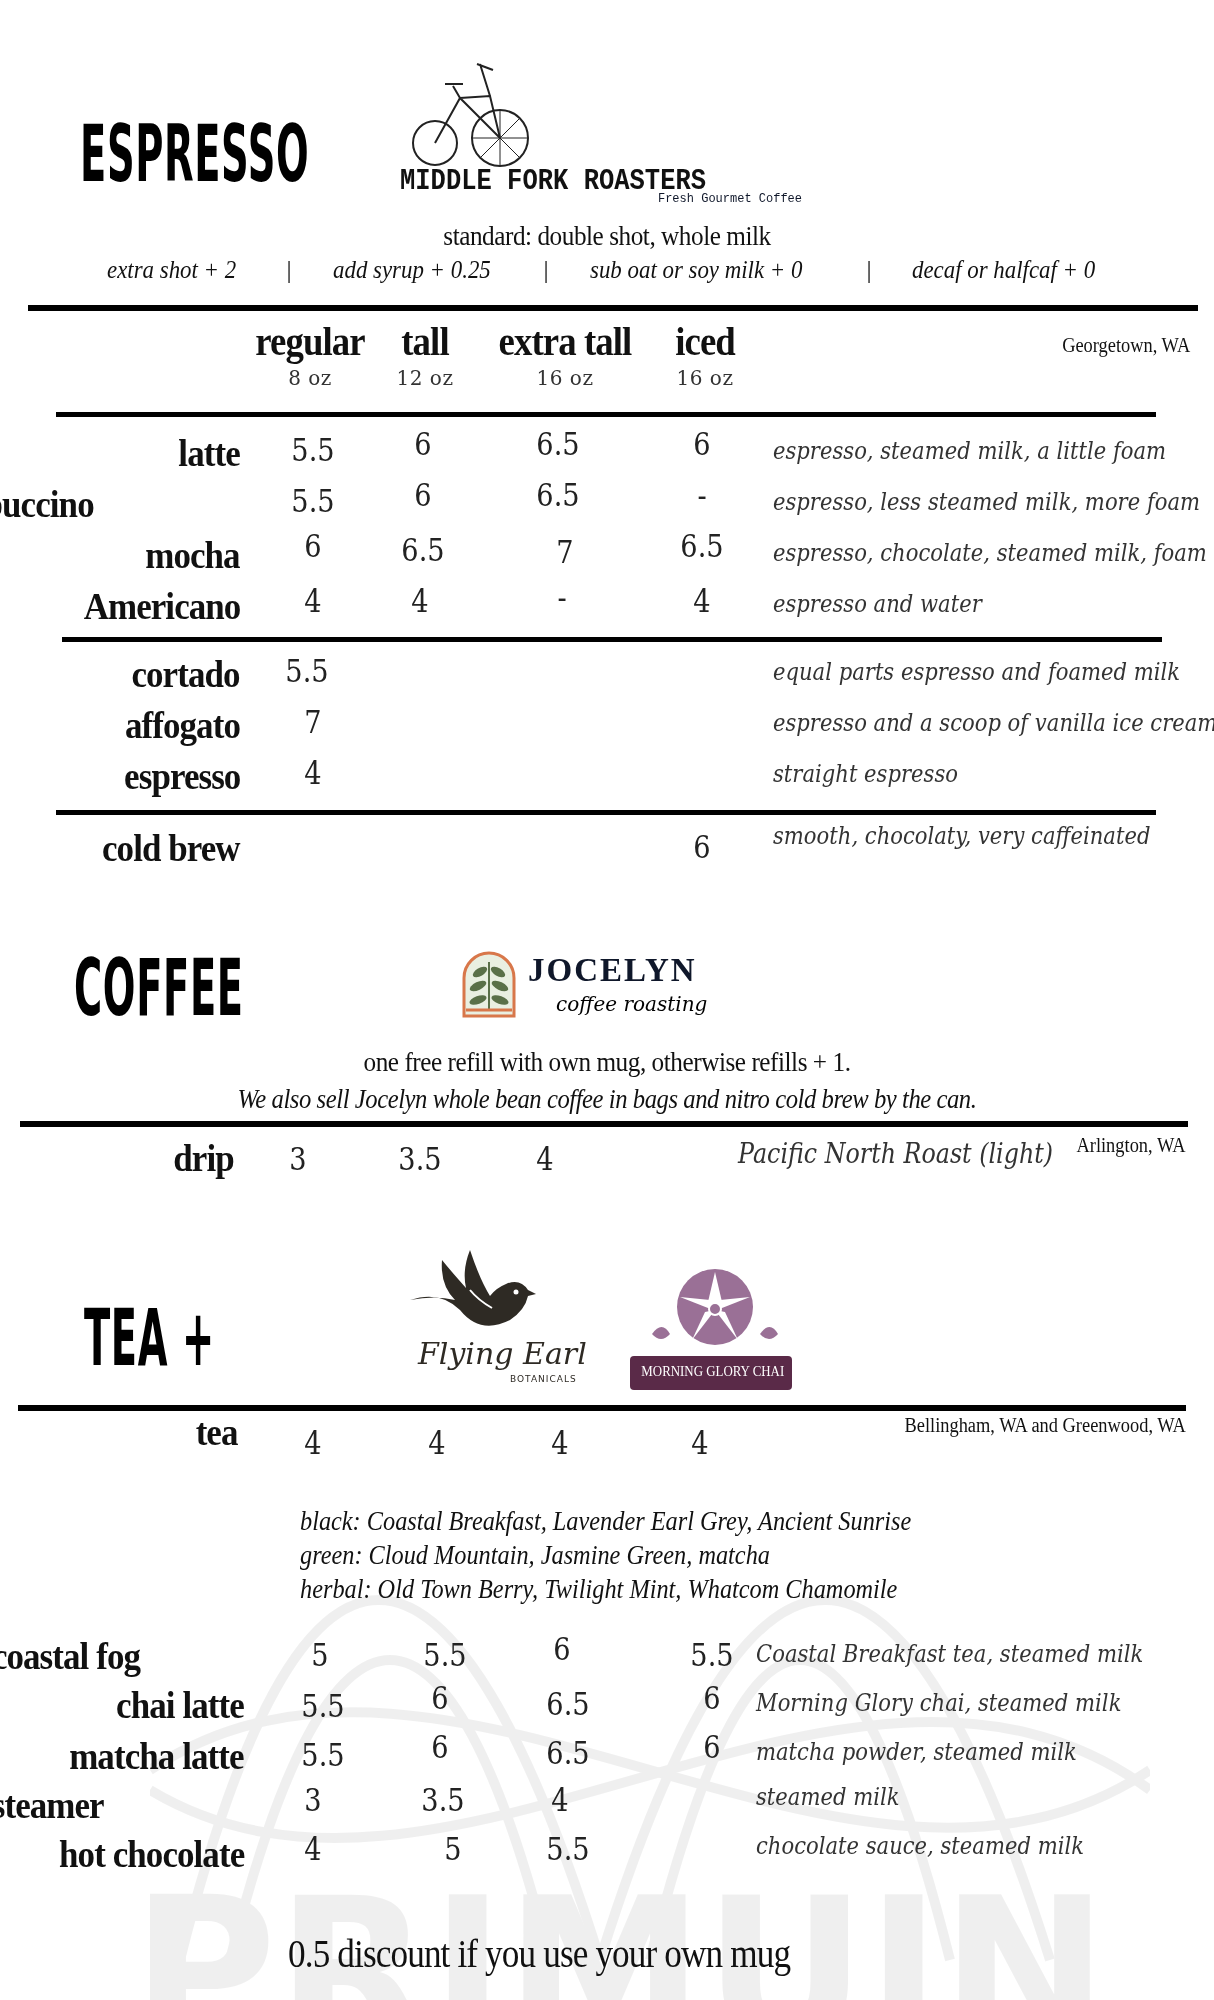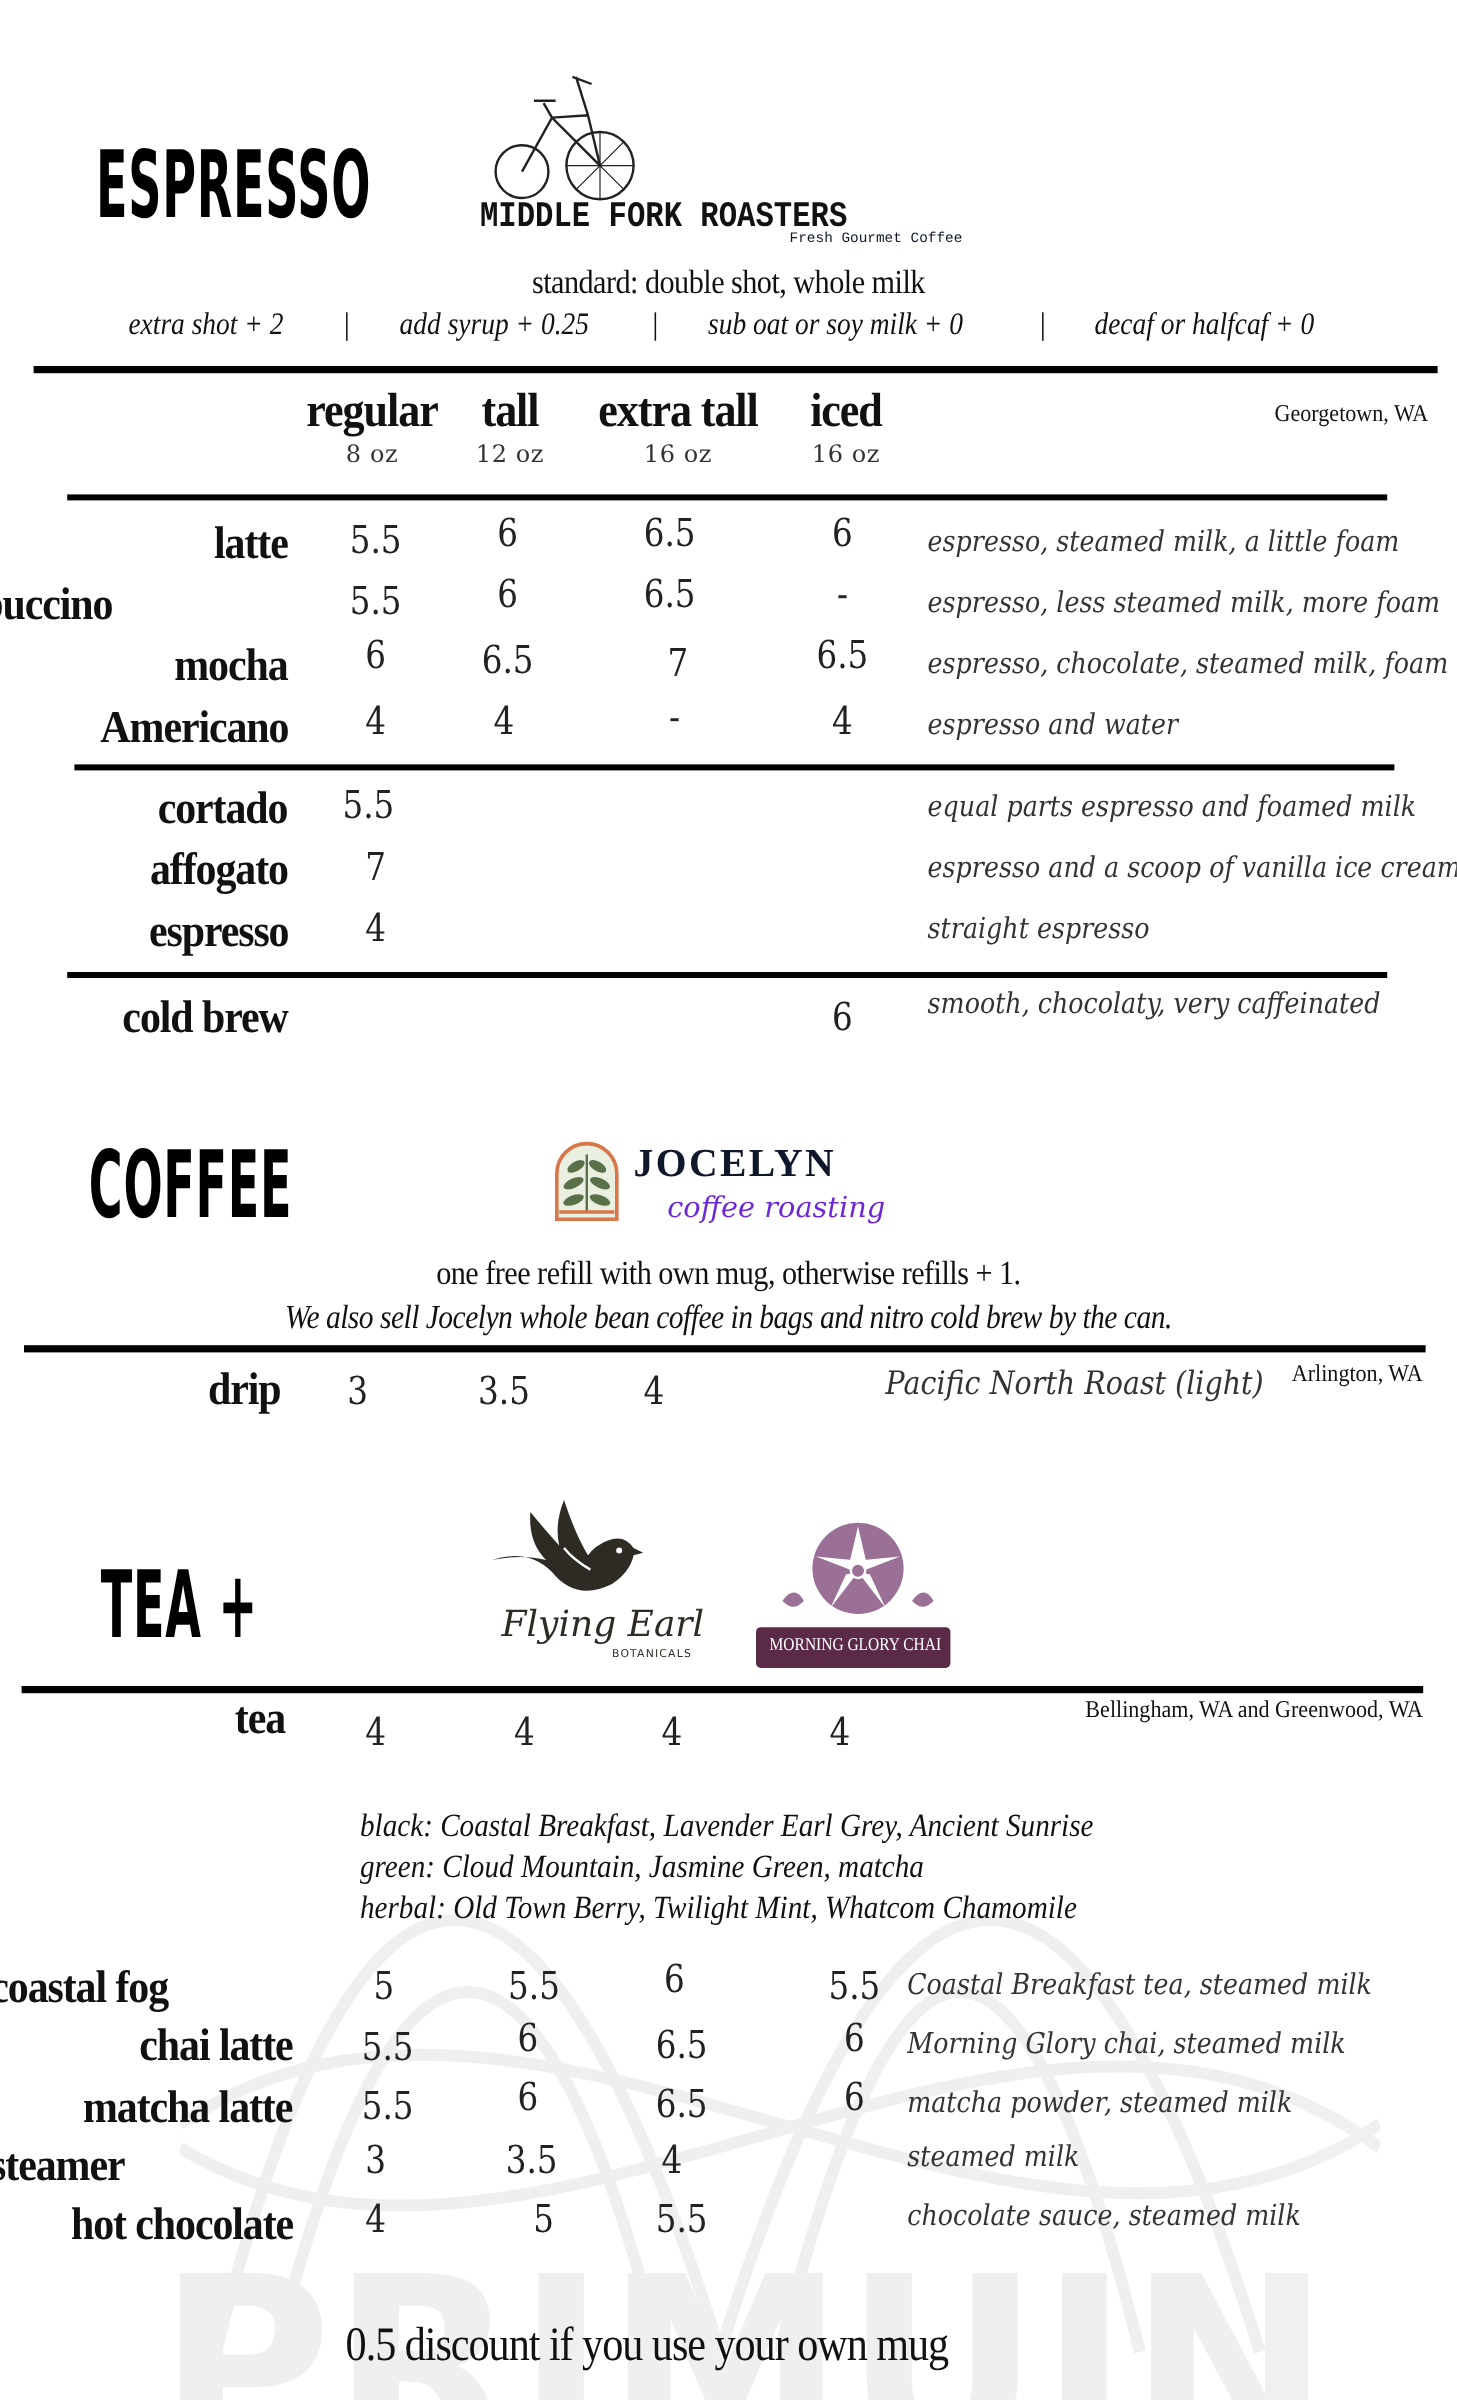--- a/index.html
+++ b/index.html
@@ -213,21 +213,21 @@
       <ellipse cx="38" cy="22" rx="8" ry="4" transform="rotate(30 38 22)"></ellipse>
       <ellipse cx="18" cy="36" rx="9" ry="4" transform="rotate(-25 18 36)"></ellipse>
       <ellipse cx="40" cy="36" rx="9" ry="4" transform="rotate(25 40 36)"></ellipse>
       <ellipse cx="18" cy="50" rx="9" ry="4" transform="rotate(-20 18 50)"></ellipse>
       <ellipse cx="40" cy="50" rx="9" ry="4" transform="rotate(20 40 50)"></ellipse>
     </g>
     <path d="M29 12 L29 60" stroke="#5a7048" stroke-width="2"></path>
     <path d="M6 60 L52 60" stroke="#d8774a" stroke-width="3"></path>
   </svg>
   <div class="abs" style="left:68px; top:2px; font-family:'Liberation Serif', serif; font-weight:bold; font-size:33px; color:#0f172a; letter-spacing:2px;">JOCELYN</div>
-  <div class="abs" style="left:96px; top:42px; font-family:'DejaVu Serif', serif; font-style:italic; font-size:24px; color:#6d28d9;">coffee roasting</div>
+  <div class="abs" style="left:96px; top:42px; font-family:'DejaVu Serif', serif; font-style:italic; font-size:20px; color:#000000;">coffee roasting</div>
 </div>
 
 <div class="abs note" style="left:0; width:1214px; top:1046px; font-size:28px; transform:scaleX(0.9);">one free refill with own mug, otherwise refills + 1.</div>
 <div class="abs note note-italic" style="left:0; width:1214px; top:1083px; font-size:28px; transform:scaleX(0.88);">We also sell Jocelyn whole bean coffee in bags and nitro cold brew by the can.</div>
 
 <div class="rule" style="left:20px; top:1121px; width:1168px; height:6px;"></div>
 
 <div class="abs" style="left:0; top:1132px; width:1214px; height:56px;">
   <div class="abs item-name" style="right:980px; top:4px;">drip</div>
   <div class="abs price" style="left:258px; top:8px;">3</div>

